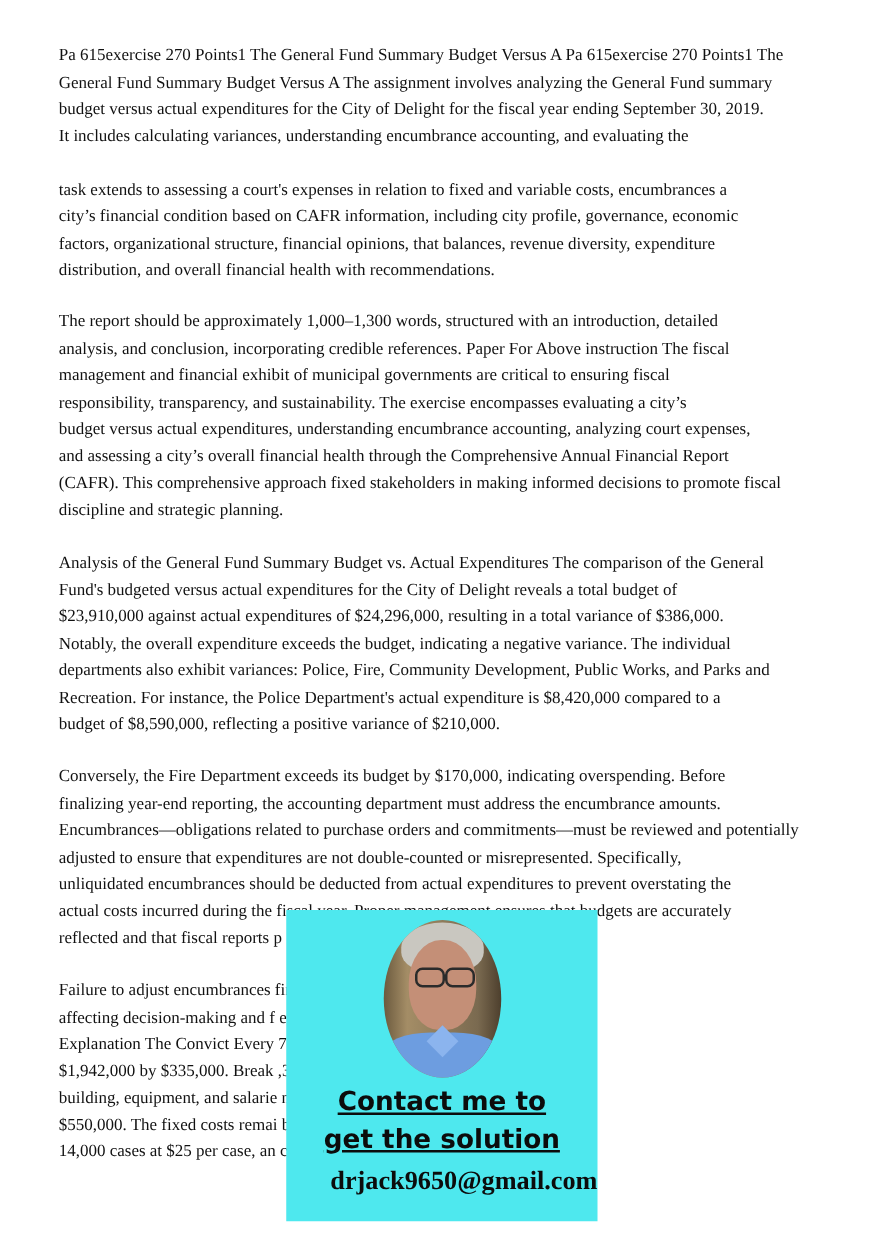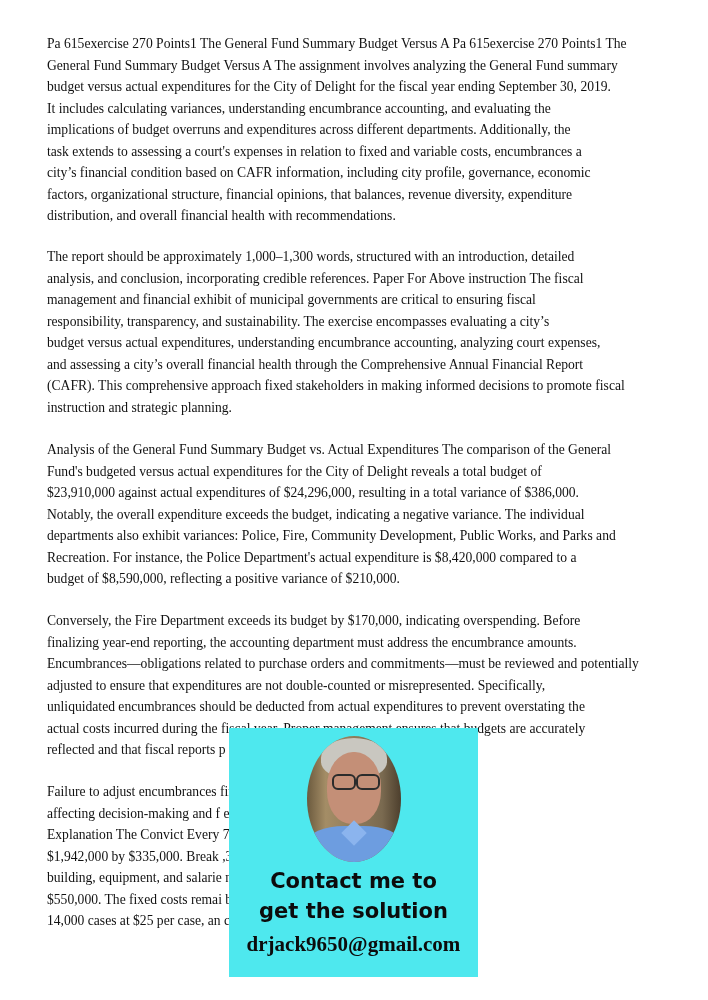--- a/index.html
+++ b/index.html
@@ -22,52 +22,51 @@
     }
     .hair { position:absolute; left:14px; top:2px; width:66px; height:40px; border-radius:50% 50% 40% 40%; background:#c9c7c0; }
     .face { position:absolute; left:20px; top:16px; width:54px; height:72px; border-radius:48% 48% 45% 45%; background:#c48f77; }
     .glasses-l, .glasses-r { position:absolute; top:38px; width:20px; height:12px; border:2px solid #2b2b2b; border-radius:6px; }
     .glasses-l { left:25px; } .glasses-r { left:49px; }
     .shirt { position:absolute; left:0; top:90px; width:94px; height:40px; background:#6d9de0; border-radius:40% 40% 0 0; }
     .collar { position:absolute; left:38px; top:88px; width:18px; height:18px; background:#8bb4ee; transform:rotate(45deg); }
     .promo-text {
       position: absolute; left: 0; width: 249px; text-align: center;
       font-family: "DejaVu Sans", sans-serif; font-weight: bold; color: #0c0c0c;
-      font-size: 21px; line-height: 30px;
+      font-size: 21px; line-height: 30px; text-decoration: underline;
     }
     .promo-l1 { top: 138px; }
     .promo-l2 { top: 168px; }
     .promo-email {
-      position: absolute; left: 0; top: 204px; width: 249px; text-align: center;
+      position: absolute; left: 0; top: 204px; width: 249px; text-align: right;
       font-family: "Liberation Serif", serif; font-weight: bold; font-size: 21px; color: #0c0c0c;
     }
   </style>
 </head>
 <body>
 
 <div class="page">
 
   <div class="line" style="top:33px">Pa 615exercise 270 Points1 The General Fund Summary Budget Versus A Pa 615exercise 270 Points1 The</div>
   <div class="line" style="top:54.5px">General Fund Summary Budget Versus A The assignment involves analyzing the General Fund summary</div>
   <div class="line" style="top:76px">budget versus actual expenditures for the City of Delight for the fiscal year ending September 30, 2019.</div>
   <div class="line" style="top:97.5px">It includes calculating variances, understanding encumbrance accounting, and evaluating the</div>
-  <div class="line" style="top:119px">implications of budget overruns and expenditures across different departments. Additionally, the</div>
   <div class="line" style="top:140.5px">task extends to assessing a court's expenses in relation to fixed and variable costs, encumbrances a</div>
   <div class="line" style="top:162px">city’s financial condition based on CAFR information, including city profile, governance, economic</div>
   <div class="line" style="top:183.5px">factors, organizational structure, financial opinions, that balances, revenue diversity, expenditure</div>
   <div class="line" style="top:205px">distribution, and overall financial health with recommendations.</div>
 
   <div class="line" style="top:246px">The report should be approximately 1,000–1,300 words, structured with an introduction, detailed</div>
   <div class="line" style="top:267.5px">analysis, and conclusion, incorporating credible references. Paper For Above instruction The fiscal</div>
   <div class="line" style="top:289px">management and financial exhibit of municipal governments are critical to ensuring fiscal</div>
   <div class="line" style="top:310.5px">responsibility, transparency, and sustainability. The exercise encompasses evaluating a city’s</div>
   <div class="line" style="top:332px">budget versus actual expenditures, understanding encumbrance accounting, analyzing court expenses,</div>
   <div class="line" style="top:353.5px">and assessing a city’s overall financial health through the Comprehensive Annual Financial Report</div>
   <div class="line" style="top:375px">(CAFR). This comprehensive approach fixed stakeholders in making informed decisions to promote fiscal</div>
-  <div class="line" style="top:396.5px">instruction and strategic planning.</div>
+  <div class="line" style="top:396.5px">discipline and strategic planning.</div>
 
   <div class="line" style="top:439px">Analysis of the General Fund Summary Budget vs. Actual Expenditures The comparison of the General</div>
   <div class="line" style="top:460.5px">Fund's budgeted versus actual expenditures for the City of Delight reveals a total budget of</div>
   <div class="line" style="top:482px">$23,910,000 against actual expenditures of $24,296,000, resulting in a total variance of $386,000.</div>
   <div class="line" style="top:503.5px">Notably, the overall expenditure exceeds the budget, indicating a negative variance. The individual</div>
   <div class="line" style="top:525px">departments also exhibit variances: Police, Fire, Community Development, Public Works, and Parks and</div>
   <div class="line" style="top:546.5px">Recreation. For instance, the Police Department's actual expenditure is $8,420,000 compared to a</div>
   <div class="line" style="top:568px">budget of $8,590,000, reflecting a positive variance of $210,000.</div>
 
   <div class="line" style="top:610px">Conversely, the Fire Department exceeds its budget by $170,000, indicating overspending. Before</div>

